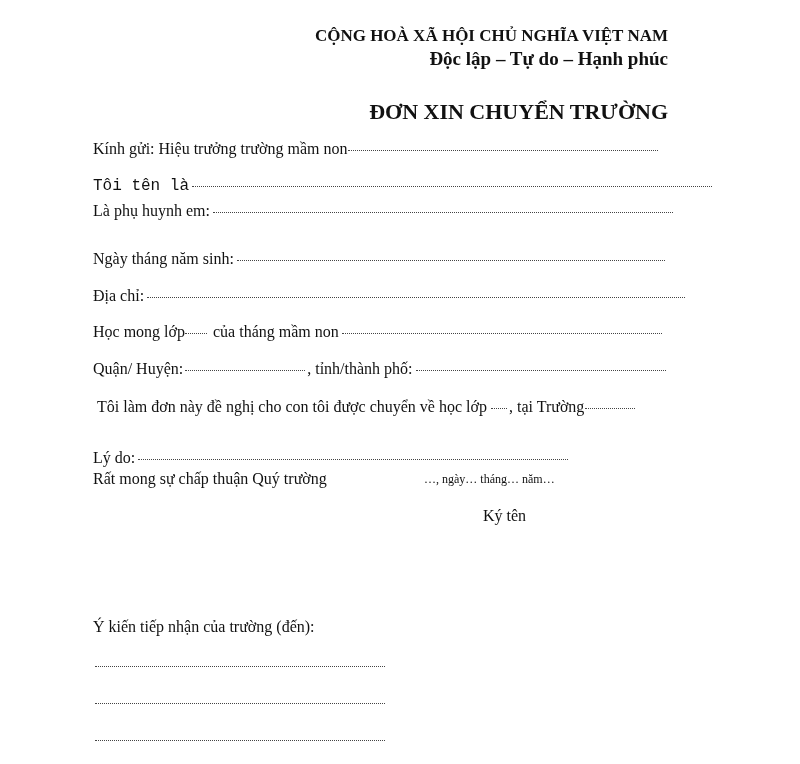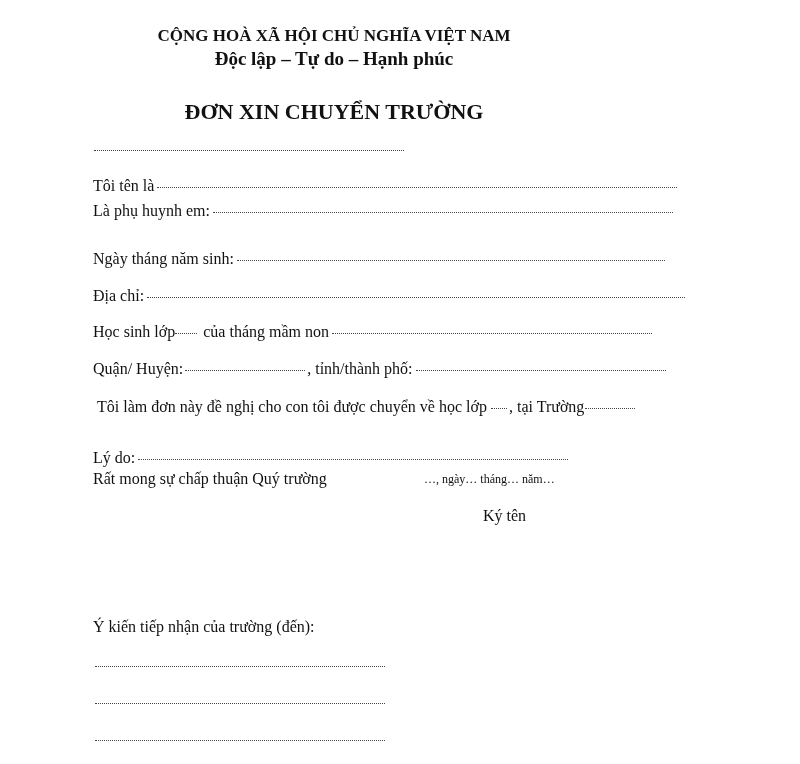--- a/index.html
+++ b/index.html
@@ -12,21 +12,21 @@
       height: 764px;
       position: relative;
       overflow: hidden;
       font-family: "Liberation Serif", "DejaVu Serif", serif;
       color: #111111;
     }
     .heading {
       position: absolute;
       left: 0;
       width: 668px;
-      text-align: center;
+      text-align: right;
       font-weight: bold;
       white-space: nowrap;
     }
     .h1 { top: 26px; font-size: 17px; }
     .h2 { top: 48px; font-size: 19px; }
     .h3 { top: 99px; font-size: 22px; }
 
     .line {
       position: absolute;
       left: 93px;
@@ -66,41 +66,41 @@
     }
   </style>
 </head>
 <body>
 
 <div class="heading h1">CỘNG HOÀ XÃ HỘI CHỦ NGHĨA VIỆT NAM</div>
 <div class="heading h2">Độc lập – Tự do – Hạnh phúc</div>
 <div class="heading h3">ĐƠN XIN CHUYỂN TRƯỜNG</div>
 
 <div class="line" style="top:139px;">
-  <span class="fill field" style="width:310px;margin-left:1px;"></span>
+  <span>Kính gửi: Hiệu trưởng trường mầm non</span><span class="fill field" style="width:310px;margin-left:1px;"></span>
 </div>
 
-<div class="line" style="top:176px;">
+<div class="line" style="top:176px;font-family:Liberation Mono, monospace;">
   <span>Tôi tên là</span><span class="fill field" style="width:520px;"></span>
 </div>
 
 <div class="line" style="top:201px;">
   <span>Là phụ huynh em:</span><span class="fill field" style="width:460px;"></span>
 </div>
 
 <div class="line" style="top:249px;">
   <span>Ngày tháng năm sinh:</span><span class="fill field" style="width:428px;"></span>
 </div>
 
 <div class="line" style="top:286px;">
   <span>Địa chỉ:</span><span class="fill field" style="width:538px;"></span>
 </div>
 
 <div class="line" style="top:322px;">
-  <span>Học sinh lớp</span><span class="fill field inline" style="width:22px;margin-left:0;"></span>
+  <span>Học mong lớp</span><span class="fill field inline" style="width:22px;margin-left:0;"></span>
   <span>của tháng mầm non</span><span class="fill field" style="width:320px;"></span>
 </div>
 
 <div class="line" style="top:359px;">
   <span>Quận/ Huyện:</span><span class="fill field inline" style="width:120px;"></span><span>, tỉnh/thành phố:</span><span class="fill field" style="width:250px;"></span>
 </div>
 
 <div class="line" style="top:397px;left:97px;">
   <span>Tôi làm đơn này đề nghị cho con tôi được chuyển về học lớp</span>
   <span class="fill field inline" style="width:16px;margin-left:0;"></span><span>, tại Trường</span><span class="fill field" style="width:50px;margin-left:1px;"></span>

